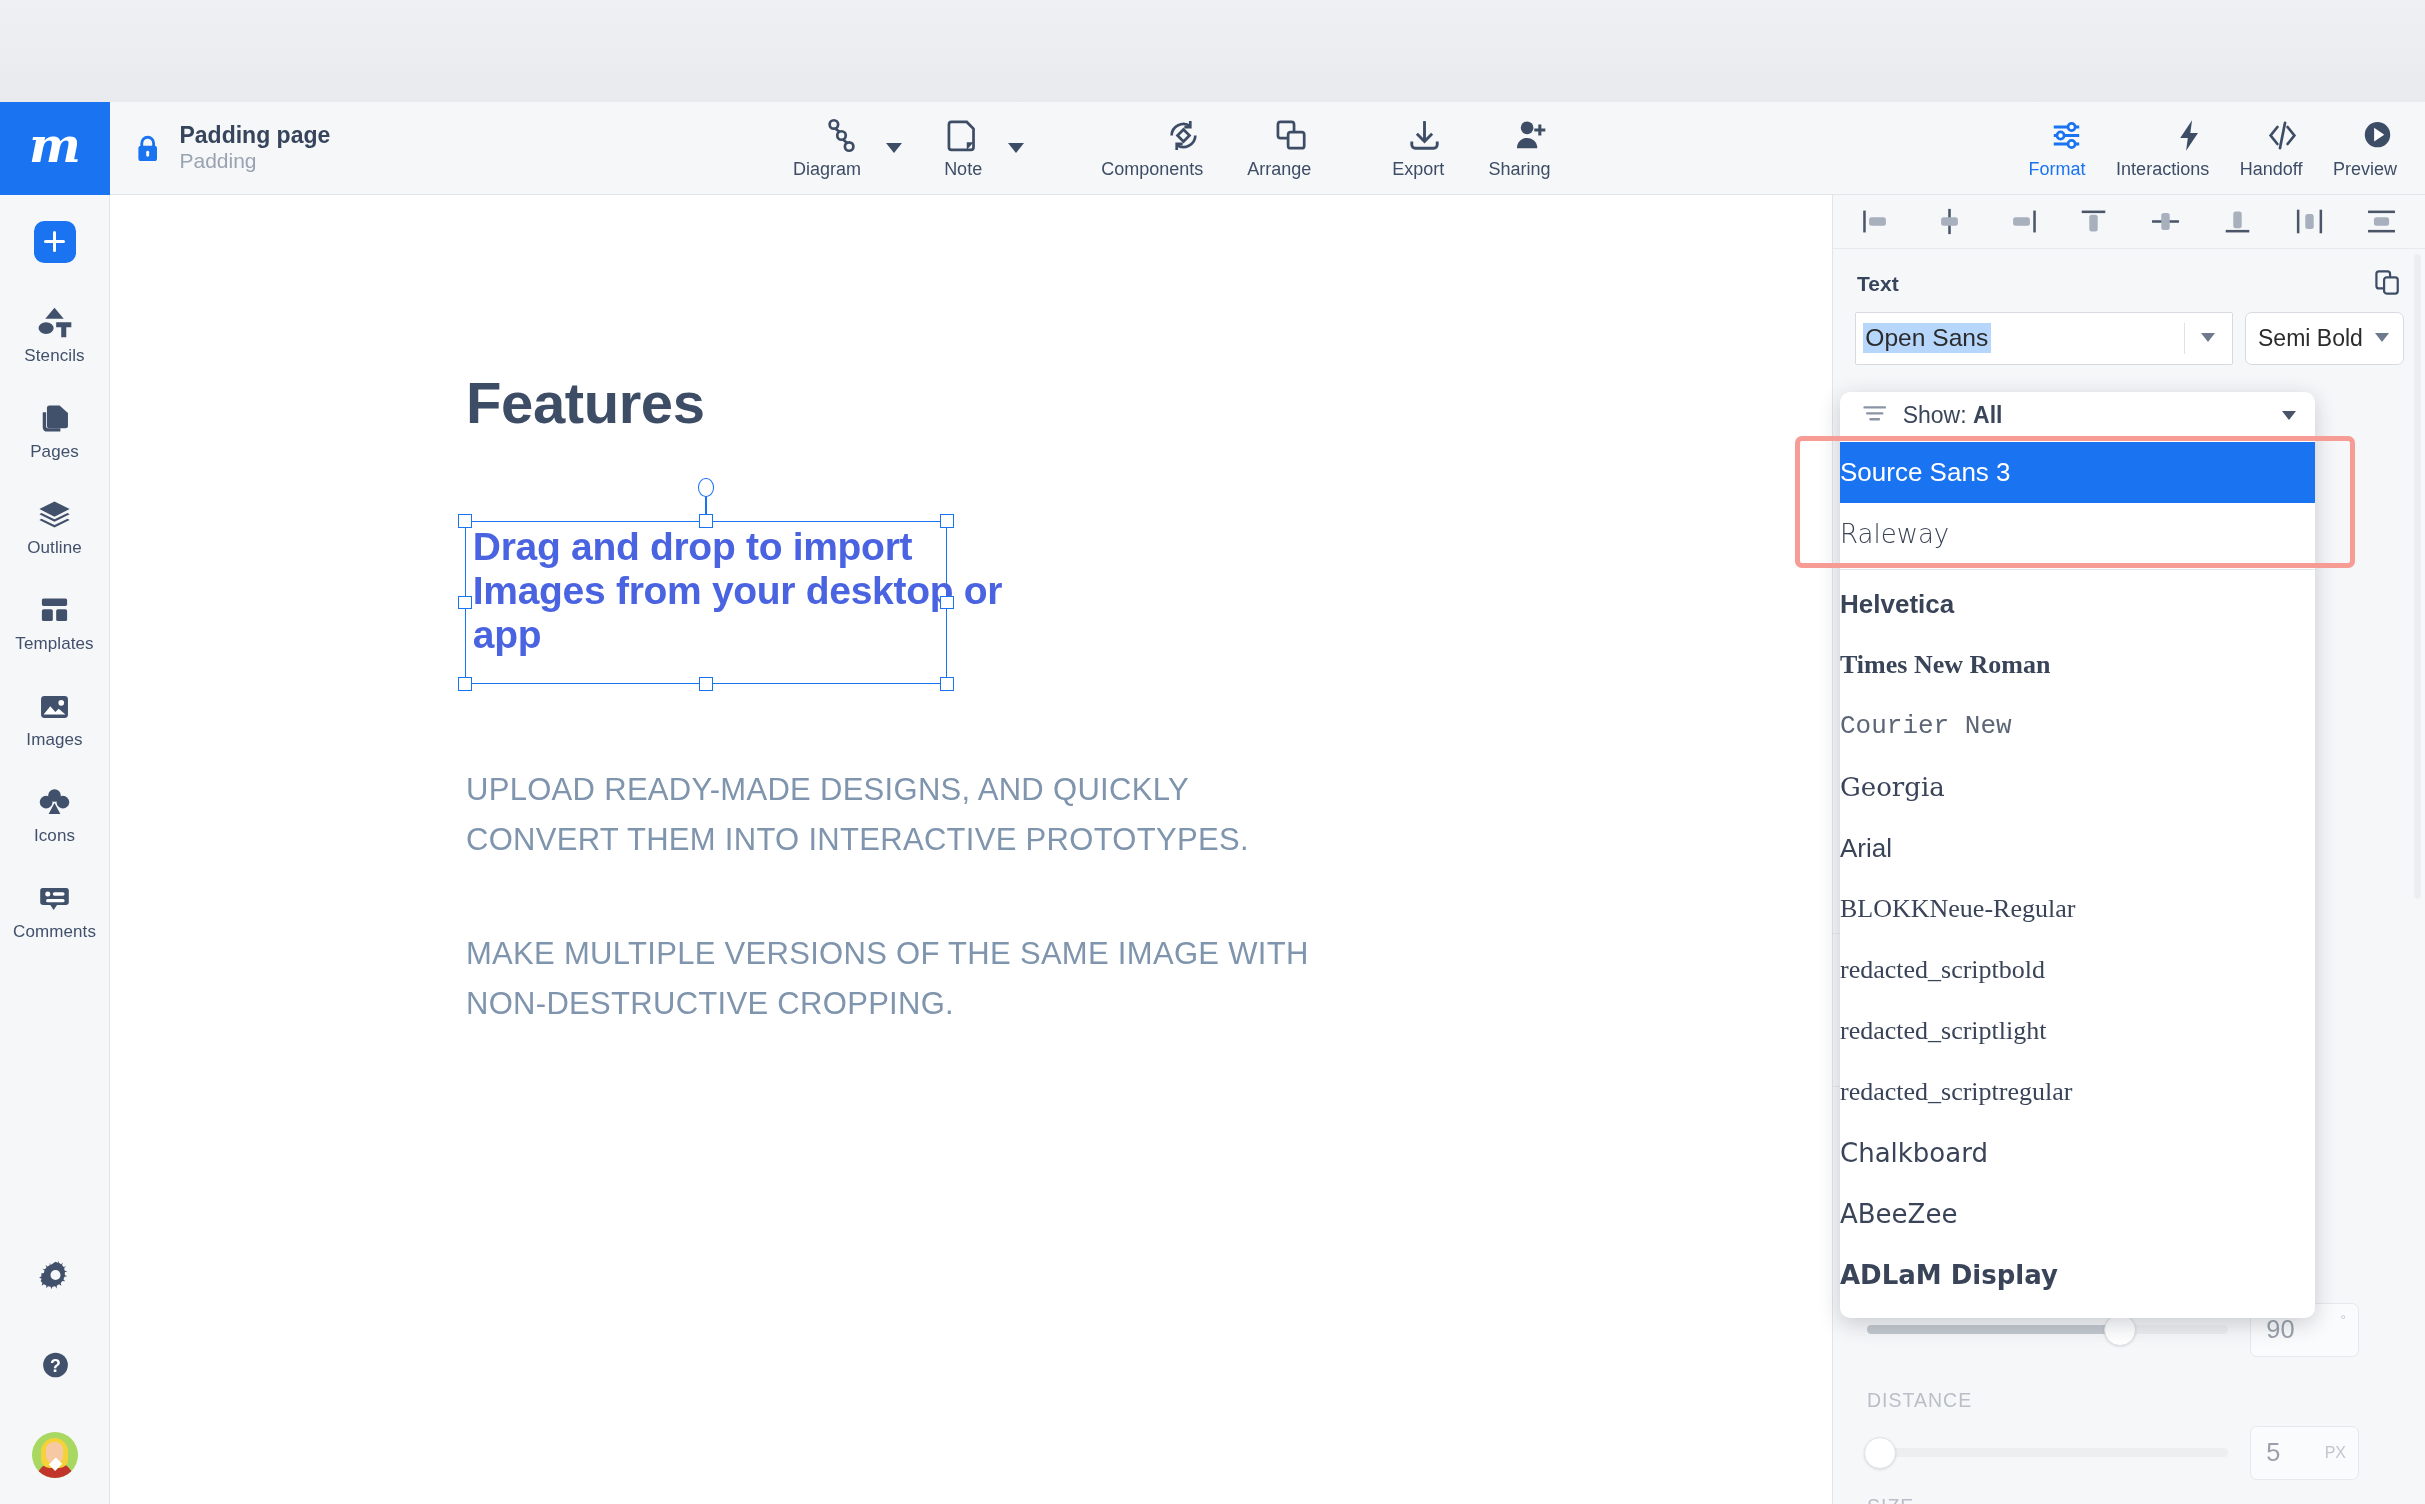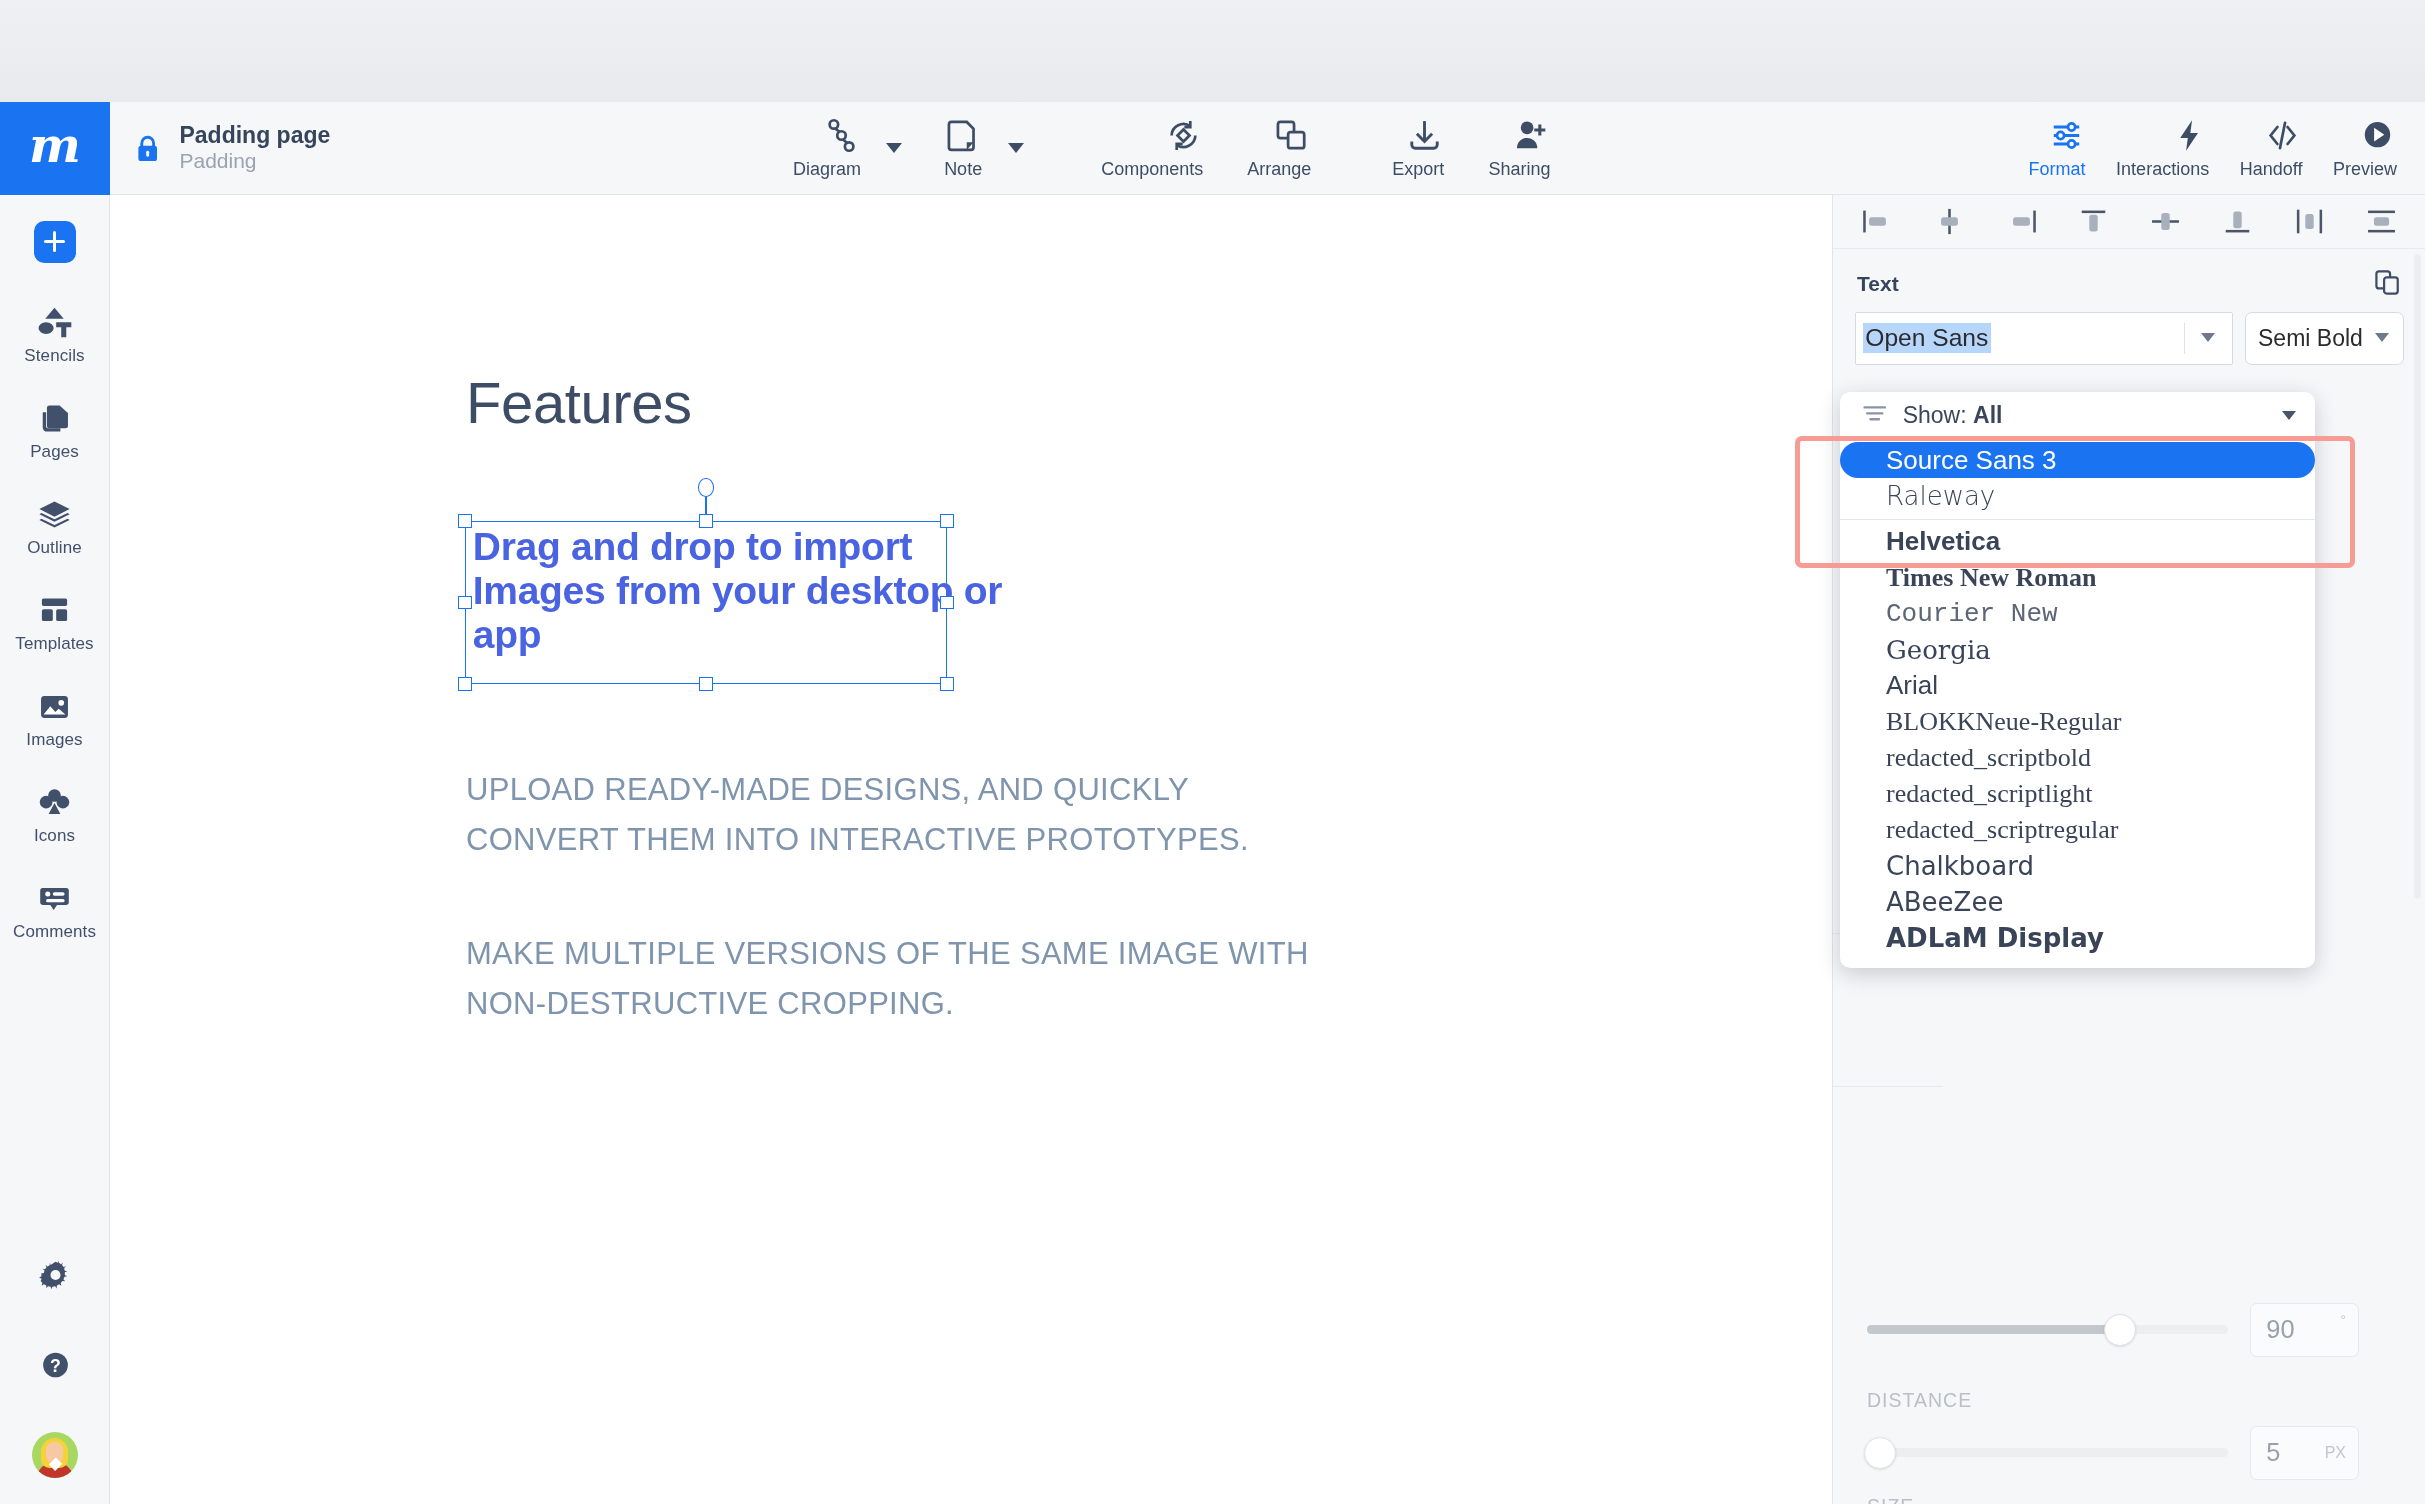--- a/index.html
+++ b/index.html
@@ -108,21 +108,21 @@
   .tb-right .tb-btn { padding: 0 15.3px; }
   .tb-btn.active .lbl { color: #1a73f0; }
 
   
   .canvas {
     position: absolute; left: 110px; top: 195px; right: 0; bottom: 0;
     background: #fff; overflow: hidden;
   }
   .feat-title {
     position: absolute; left: 356px; top: 174px;
-    font-size: 58px; font-weight: 400; color: #3e4d66;
+    font-size: 58px; font-weight: 700; color: #3e4d66;
     font-family: "Liberation Sans", sans-serif; letter-spacing: -0.4px;
   }
   
   .sel-box {
     position: absolute; left: 355px; top: 326px; width: 482px; height: 163px;
     border: 1.7px solid #1a73f0;
   }
   .sel-text {
     position: absolute; left: 6.8px; top: 2.5px; width: 577px;
     font-size: 39px; font-weight: 700; color: #4a63e0;
@@ -226,22 +226,22 @@
   }
   .dd-show .txt { font-size: 23px; color: #3a4659; }
   .dd-show .txt b { font-weight: 700; }
   .dd-show .dcaret {
     position: absolute; right: 18.7px; top: 50%; margin-top: -4.2px;
     width: 0; height: 0; border-left: 7.6px solid transparent;
     border-right: 7.6px solid transparent; border-top: 9.3px solid #4a5468;
   }
   .dd-list { padding: 3.4px 0 12px 0; }
   .dd-item {
-    height: 36px; display: flex; align-items: center;
-    padding-left: 46px; font-size: 26px; color: #3a4458; cursor: pointer; border-radius: 24px;
+    height: 61px; display: flex; align-items: center;
+    font-size: 26px; color: #3a4458; cursor: pointer;
   }
   .dd-item.sel { background: #1a73f0; color: #fff; }
   .dd-sep { height: 0.8px; background: #e3e6ea; margin: 5.1px 0 3.4px 0; }
 
   .f-source { font-family: "Liberation Sans", sans-serif; font-weight: 400; }
   .f-raleway { font-family: "DejaVu Sans", sans-serif; font-weight: 300; }
   .f-helv { font-family: "Liberation Sans", sans-serif; font-weight: 700; }
   .f-times { font-family: "Liberation Serif", serif; font-weight: 700; }
   .f-courier { font-family: "Liberation Mono", monospace; font-weight: 400; color:#5c6676; }
   .f-georgia { font-family: "DejaVu Serif", serif; font-weight: 400; }

